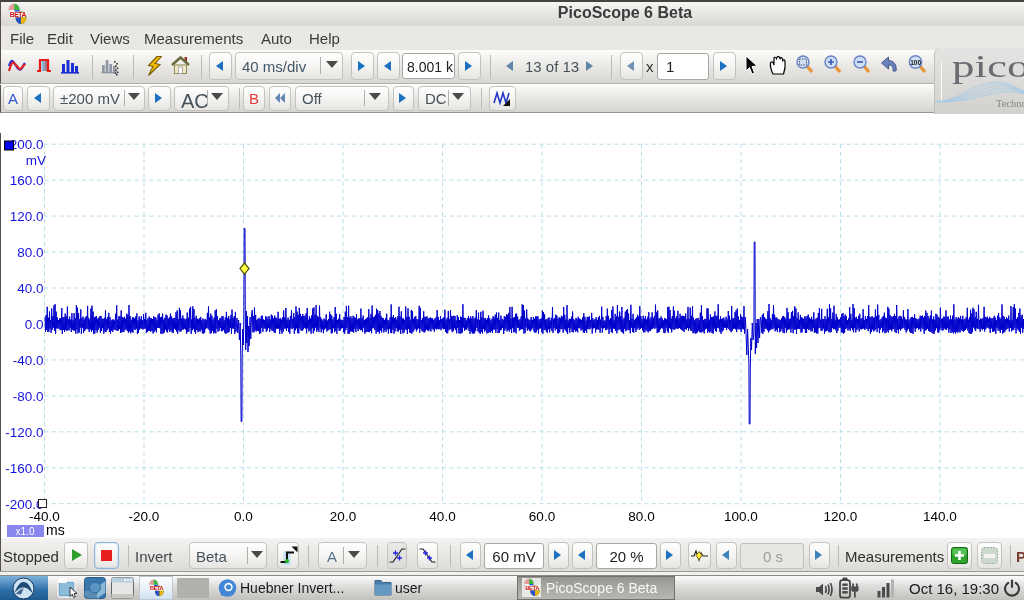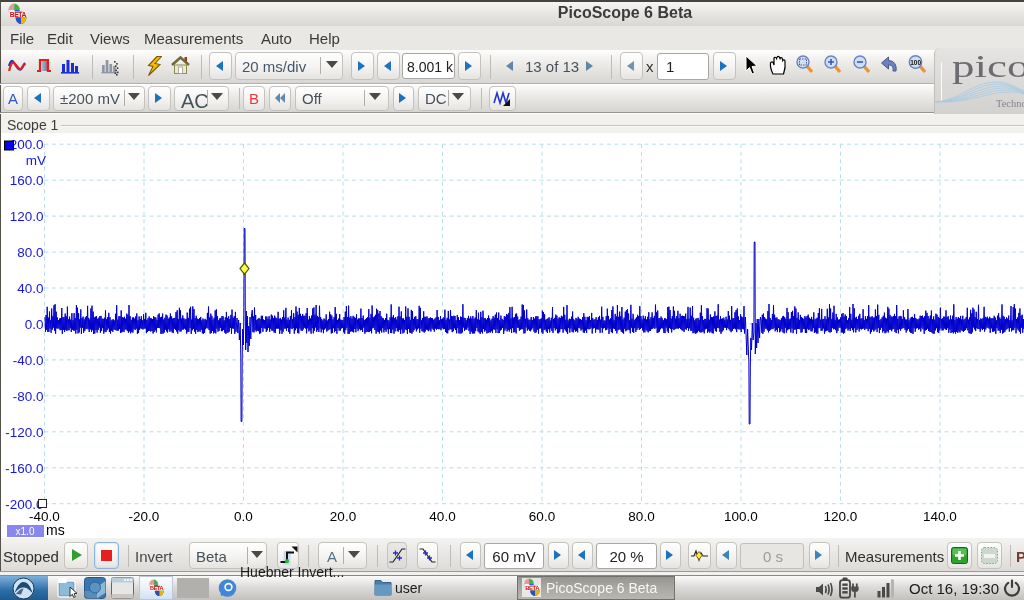--- a/index.html
+++ b/index.html
@@ -114,21 +114,21 @@
  <rect x="4.5" y="10" width="12" height="8.5" fill="#f2e8c8" stroke="#8a8a55" stroke-width="1"></rect>
  <rect x="8.5" y="12" width="4" height="6.5" fill="#fff" stroke="#999" stroke-width="0.8"></rect>
 </svg>
 <div class="sep" style="left:92px;top:55px;height:24px"></div>
 <div class="sep" style="left:133px;top:55px;height:24px"></div>
 <div class="sep" style="left:201px;top:55px;height:24px"></div>
 
 <div class="btn" style="left:209px;top:52px;width:23px;height:28px"></div>
 <div class="arl" style="left:216px;top:61px;border-width:5px 7px 5px 0;border-color:transparent #1a72c0 transparent transparent"></div>
 <div class="btn" style="left:235px;top:52px;width:108px;height:28px"></div>
-<div class="lt" style="left:242px;top:58px;font-size:15px;color:#43576b">20 ms/div</div>
+<div class="lt" style="left:242px;top:58px;font-size:15px;color:#43576b">40 ms/div</div>
 <div class="ddl" style="left:320px;top:57px;height:17px"></div>
 <div class="ddt" style="left:326px;top:61px"></div>
 <div class="btn" style="left:351px;top:52px;width:23px;height:28px"></div>
 <div class="arl" style="left:358px;top:61px;border-width:5px 0 5px 7px;border-color:transparent transparent transparent #1a72c0"></div>
 <div class="btn" style="left:377px;top:52px;width:23px;height:28px"></div>
 <div class="arl" style="left:384px;top:61px;border-width:5px 7px 5px 0;border-color:transparent #1a72c0 transparent transparent"></div>
 <div class="tbx" style="left:402px;top:53px;width:53px;height:26px">
       <span style="position:absolute;left:4px;top:4.5px;font-size:14px;color:#222">8.001 kS</span>
     </div>
 <div class="btn" style="left:458px;top:52px;width:23px;height:28px"></div>
@@ -228,25 +228,20 @@
    <path d="M-2 22 C28 22 38 4 64 4 C77 4 82 10 92 13"></path>
    <path d="M-2 22 C31 21 42 6 67 6 C79 6 84 11 92 14"></path>
    <path d="M2 22 C34 21 45 8 70 8 C81 8 86 12 92 15"></path>
    <path d="M6 22 C37 21 48 10 73 10 C83 10 88 13 92 16"></path>
    <path d="M10 22 C40 21 52 12 76 12 C85 12 90 14 92 17"></path>
   </g>
  </svg>
  <div style="position:absolute;left:61px;top:50px;font-family:'Liberation Serif',serif;font-size:10.5px;color:#85858d">Technology</div>
 </div>
 
-<div class="abs" id="scstrip">
- <div style="position:absolute;left:6px;top:3px;font-size:14px;color:#3c3c3c">Scope 1</div>
- <div style="position:absolute;left:60px;top:11px;width:964px;height:1px;background:#c6c4c0"></div>
- <div style="position:absolute;left:60px;top:12px;width:964px;height:1px;background:#fbfbfa"></div>
-</div>
 
 <div class="abs" id="plot">
 <svg width="1023" height="405" viewBox="0 0 1023 405" style="position:absolute;left:1px;top:0">
  <g stroke="#b7dde8" stroke-width="1" stroke-dasharray="4 3.5" fill="none">
   <line x1="42.5" y1="11.2" x2="1023" y2="11.2"></line>
 <line x1="42.5" y1="47.2" x2="1023" y2="47.2"></line>
 <line x1="42.5" y1="83.1" x2="1023" y2="83.1"></line>
 <line x1="42.5" y1="119.1" x2="1023" y2="119.1"></line>
 <line x1="42.5" y1="155.0" x2="1023" y2="155.0"></line>
 <line x1="42.5" y1="190.9" x2="1023" y2="190.9"></line>
@@ -424,21 +419,21 @@
  <text x="3.8" y="13.6" font-size="6.8" font-weight="bold" fill="#cc1111" font-family="Liberation Sans" textLength="16.5">BETA</text>
 </svg>
 <div class="abs" style="left:177px;top:578px;width:32px;height:20px;background:#b2b0ac"></div>
 
 <svg class="abs" style="left:218px;top:579px" width="19" height="19" viewBox="0 0 19 19">
  <circle cx="9.5" cy="9" r="8.8" fill="#4187d6"></circle>
  <path d="M3 14 Q2 17.5 4.5 16.5 Q7 15.5 6 13 Z" fill="#4187d6"></path>
  <circle cx="10.5" cy="8" r="4.2" fill="#fff"></circle>
  <circle cx="10.5" cy="8" r="2.6" fill="#4187d6"></circle>
 </svg>
-<div class="tsk" style="left:240px;top:564px">Huebner Invert...</div>
+<div class="tsk" style="left:240px;top:580px">Huebner Invert...</div>
 
 <svg class="abs" style="left:374px;top:579px" width="18" height="17" viewBox="0 0 18 17">
  <path d="M1 1.5 L7 1.5 L8.5 3.5 L17 3.5 L17 16 L1 16 Z" fill="#4a7eae" stroke="#38638c" stroke-width="1"></path>
  <path d="M1 5.5 L17 5.5 L17 16 L1 16 Z" fill="#6699c2"></path>
 </svg>
 <div class="tsk" style="left:395px;top:580px">user</div>
 
 <div class="abs" style="left:517px;top:576px;width:158px;height:24px;background:linear-gradient(#97958f,#aaa8a2 50%,#b8b6b0);border:1px solid #73716c"></div>
 <svg class="abs" style="left:522px;top:578px" width="19" height="19" viewBox="0 0 22 22">
  <rect x="0" y="0" width="22" height="22" fill="#f2f2f2" opacity="0.85"></rect>

